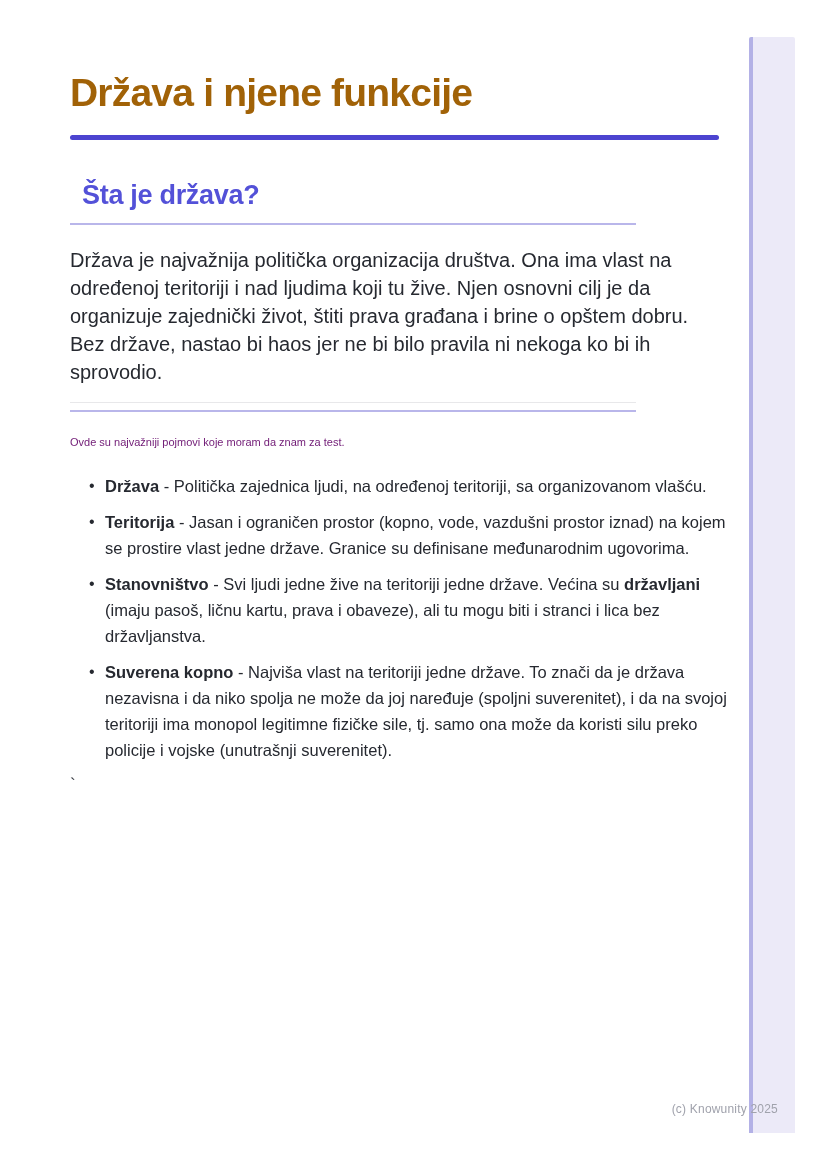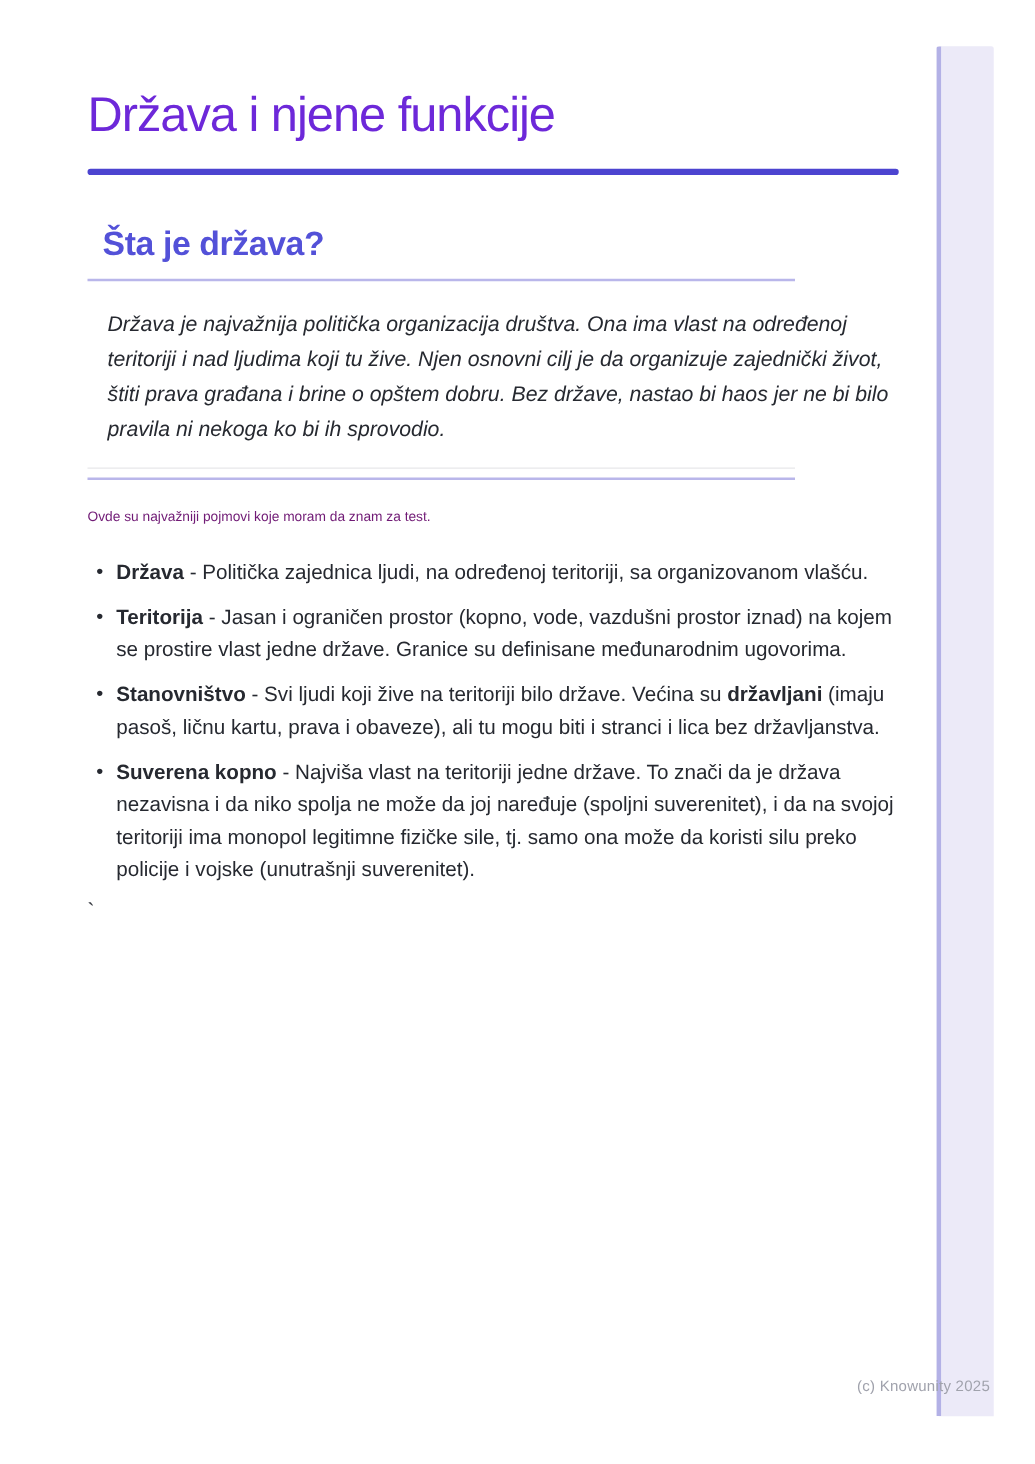--- a/index.html
+++ b/index.html
@@ -37,23 +37,23 @@
     position: relative;
     z-index: 2;
     margin-left: 70px;
     width: 650px;
     padding-top: 70px;
   }
   h1 {
     margin: 0;
     font-size: 39px;
     line-height: 45px;
-    font-weight: normal;
+    font-weight: bold;
     letter-spacing: -0.8px;
-    color: #6d28d9;
+    color: #a16207;
   }
   .h1-rule {
     margin-top: 20px;
     width: 649px;
     height: 5px;
     border-radius: 3px;
     background: #4c44d0;
   }
   h2 {
     margin: 12px;
@@ -64,45 +64,44 @@
     color: #5351d8;
   }
   .sec1 h2 { margin-top: 40px; }
   .h2-rule {
     margin-top: 7px;
     width: 566px;
     height: 2px;
     background: #b9b6ea;
   }
   p.body-text {
-    margin: 16px;
+    margin: 0;
     margin-top: 21px;
-    font-size: 17px;
+    font-size: 20px;
     line-height: 28px;
     color: #262930;
     width: 650px;
-    font-style: italic;
   }
   hr.divider {
     border: none;
     border-top: 1px solid #e8e8ea;
     width: 566px;
     margin: 0;
     margin-top: 16px;
   }
   .sec2 h2 { margin-top: 38px; }
   p.intro {
     margin: 0;
     margin-top: 16px;
     font-size: 11px;
     line-height: 28px;
     color: #701a75;
   }
   ul.terms {
-    margin: 0;
+    margin: 12px;
     margin-top: 17px;
     padding: 0 0 0 23px;
     list-style: none;
   }
   ul.terms li {
     position: relative;
     margin: 0 0 10px 0;
     font-size: 16.5px;
     line-height: 26px;
     color: #262930;
@@ -121,21 +120,21 @@
     margin: 0;
     margin-top: 6px;
     font-size: 17px;
     line-height: 20px;
     color: #3a3d44;
   }
   footer.page-footer {
     position: absolute;
     z-index: 3;
     top: 1102px;
-    right: 36px;
+    right: 50px;
     font-size: 12px;
     letter-spacing: 0.2px;
     color: #a0a2ac;
   }
 </style>
 </head>
 <body>
 
 <div class="page">
 
@@ -154,21 +153,21 @@
 
     <hr class="divider">
 
     <section class="sec2">
       <div class="h2-rule"></div>
       <p class="intro">Ovde su najvažniji pojmovi koje moram da znam za test.</p>
 
       <ul class="terms">
         <li><span class="b">Država</span><span> - Politička zajednica ljudi, na određenoj teritoriji, sa organizovanom vlašću.</span><span class="b"></span><span></span></li>
         <li><span class="b">Teritorija</span><span> - Jasan i ograničen prostor (kopno, vode, vazdušni prostor iznad) na kojem se prostire vlast jedne države. Granice su definisane međunarodnim ugovorima.</span><span class="b"></span><span></span></li>
-        <li><span class="b">Stanovništvo</span><span> - Svi ljudi koji žive na teritoriji bilo države. Većina su </span><span class="b">državljani</span><span> (imaju pasoš, ličnu kartu, prava i obaveze), ali tu mogu biti i stranci i lica bez državljanstva.</span></li>
+        <li><span class="b">Stanovništvo</span><span> - Svi ljudi jedne žive na teritoriji jedne države. Većina su </span><span class="b">državljani</span><span> (imaju pasoš, ličnu kartu, prava i obaveze), ali tu mogu biti i stranci i lica bez državljanstva.</span></li>
         <li><span class="b">Suverena kopno</span><span> - Najviša vlast na teritoriji jedne države. To znači da je država nezavisna i da niko spolja ne može da joj naređuje (spoljni suverenitet), i da na svojoj teritoriji ima monopol legitimne fizičke sile, tj. samo ona može da koristi silu preko policije i vojske (unutrašnji suverenitet).</span><span class="b"></span><span></span></li>
       </ul>
     </section>
 
     <p class="stray">`</p>
 
   </main>
 
   <footer class="page-footer">(c) Knowunity 2025</footer>
 

